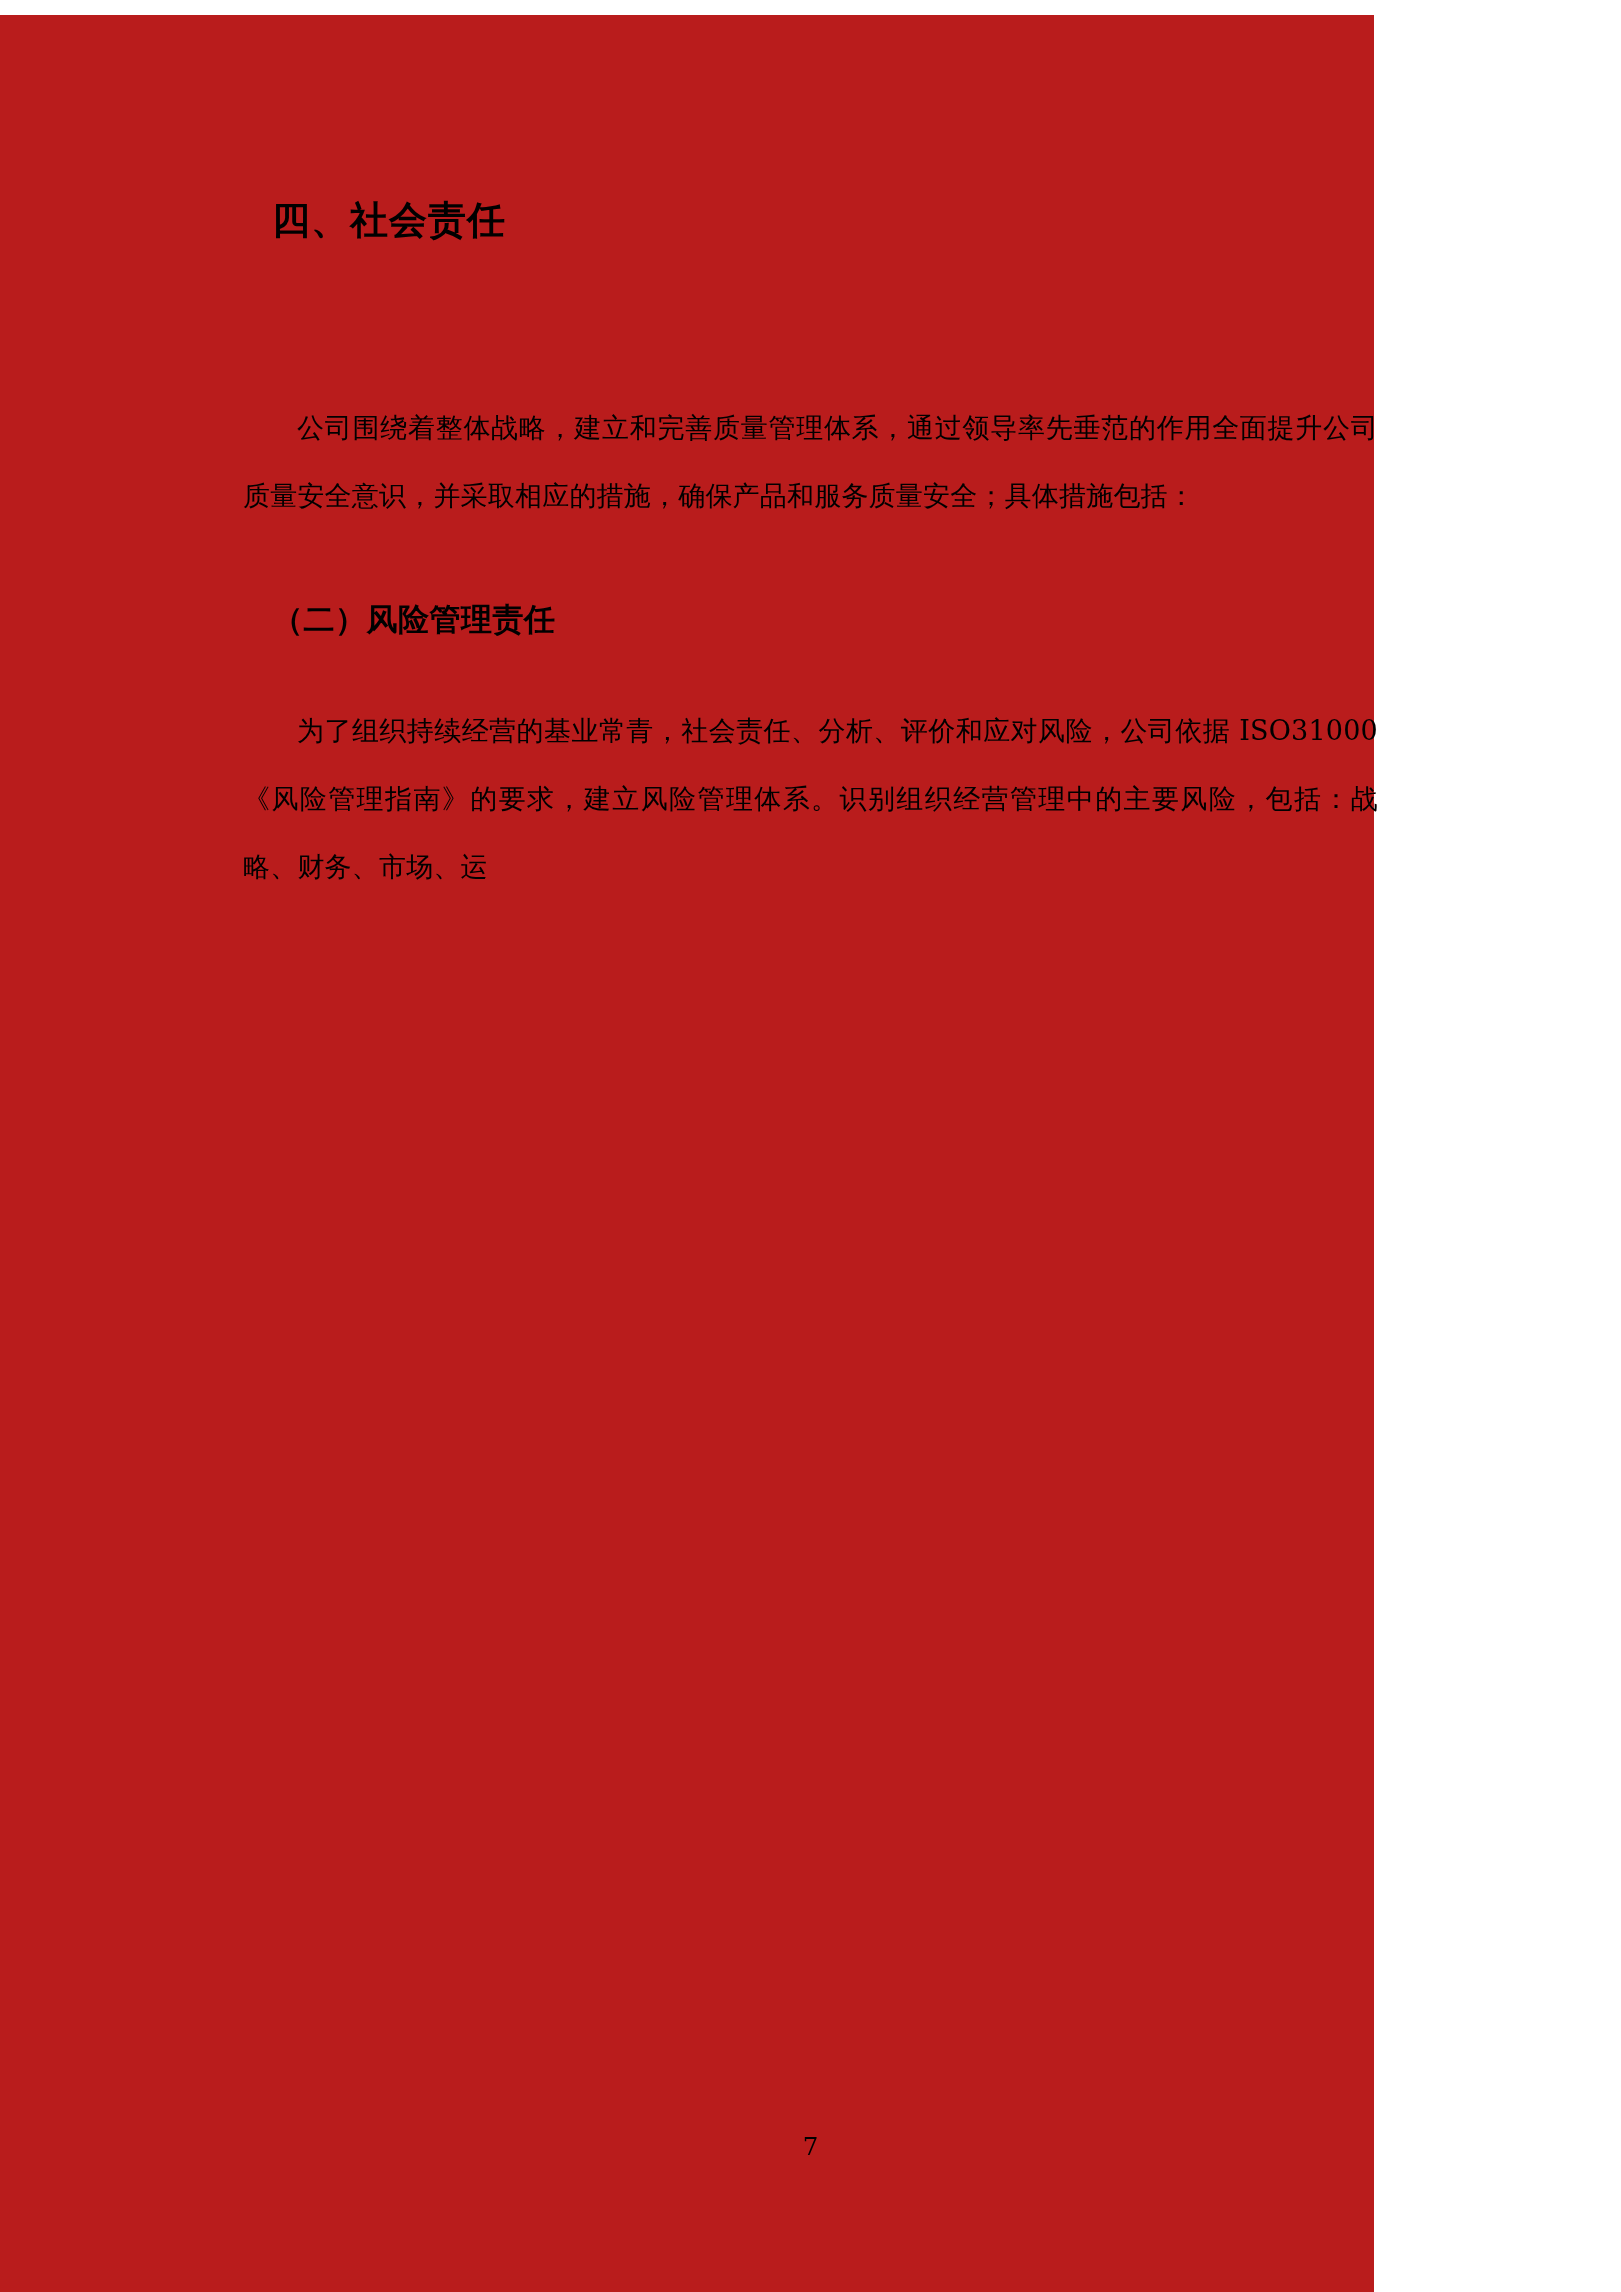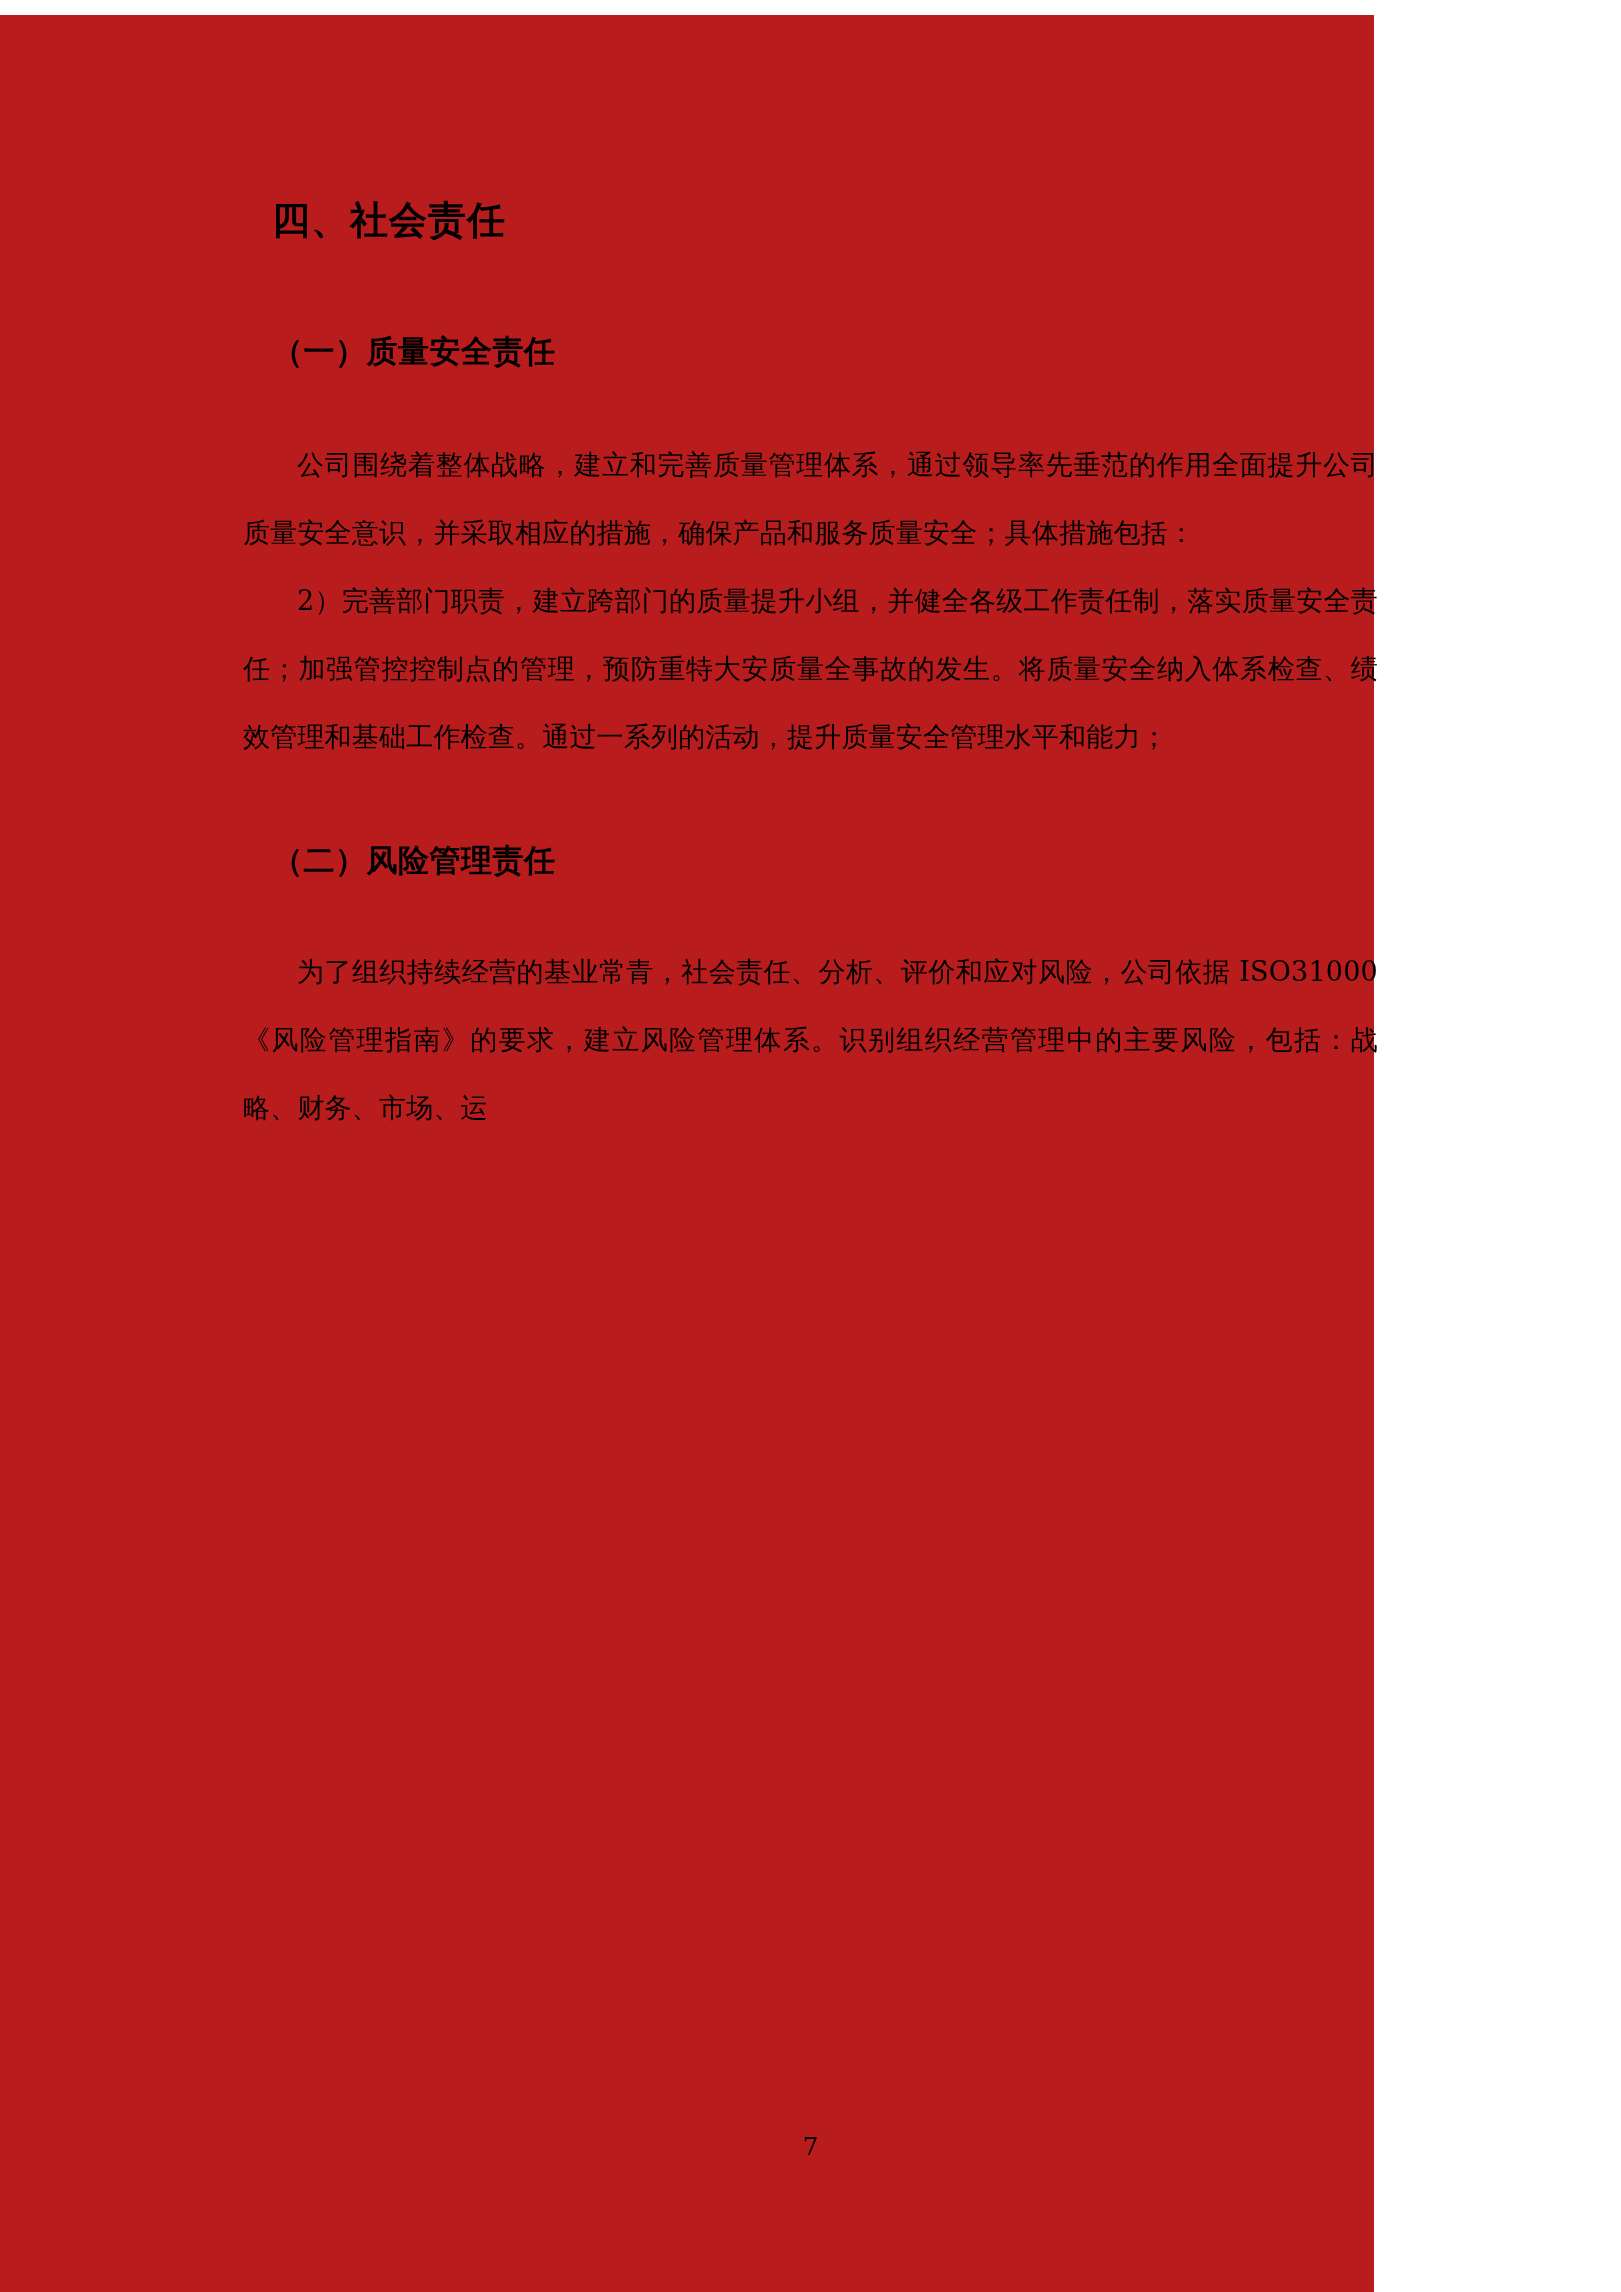--- a/index.html
+++ b/index.html
@@ -89,28 +89,26 @@
 <body>
 
 <div class="page">
 
   <div class="content">
 
     <h1 class="h-main">四、社会责任</h1>
 
     <div class="spacer-after-main"></div>
 
-    <h2 class="h-sub">（一）质量安全责任</h2>
 
     <div class="spacer-after-sub"></div>
 
     <p class="para">公司围绕着整体战略，建立和完善质量管理体系，通过领导率先垂范的作用全面提升公司质量安全意识，并采取相应的措施，确保产品和服务质量安全；具体措施包括：</p>
 
 
-    <p class="para">2）完善部门职责，建立跨部门的质量提升小组，并健全各级工作责任制，落实质量安全责任；加强管控控制点的管理，预防重特大安质量全事故的发生。将质量安全纳入体系检查、绩效管理和基础工作检查。通过一系列的活动，提升质量安全管理水平和能力；</p>
 
 
     <div class="spacer-before-sub2"></div>
 
     <h2 class="h-sub">（二）风险管理责任</h2>
 
     <div class="spacer-after-sub2"></div>
 
     <p class="para">为了组织持续经营的基业常青，社会责任、分析、评价和应对风险，公司依据 ISO31000《风险管理指南》的要求，建立风险管理体系。识别组织经营管理中的主要风险，包括：战略、财务、市场、运</p>
 

